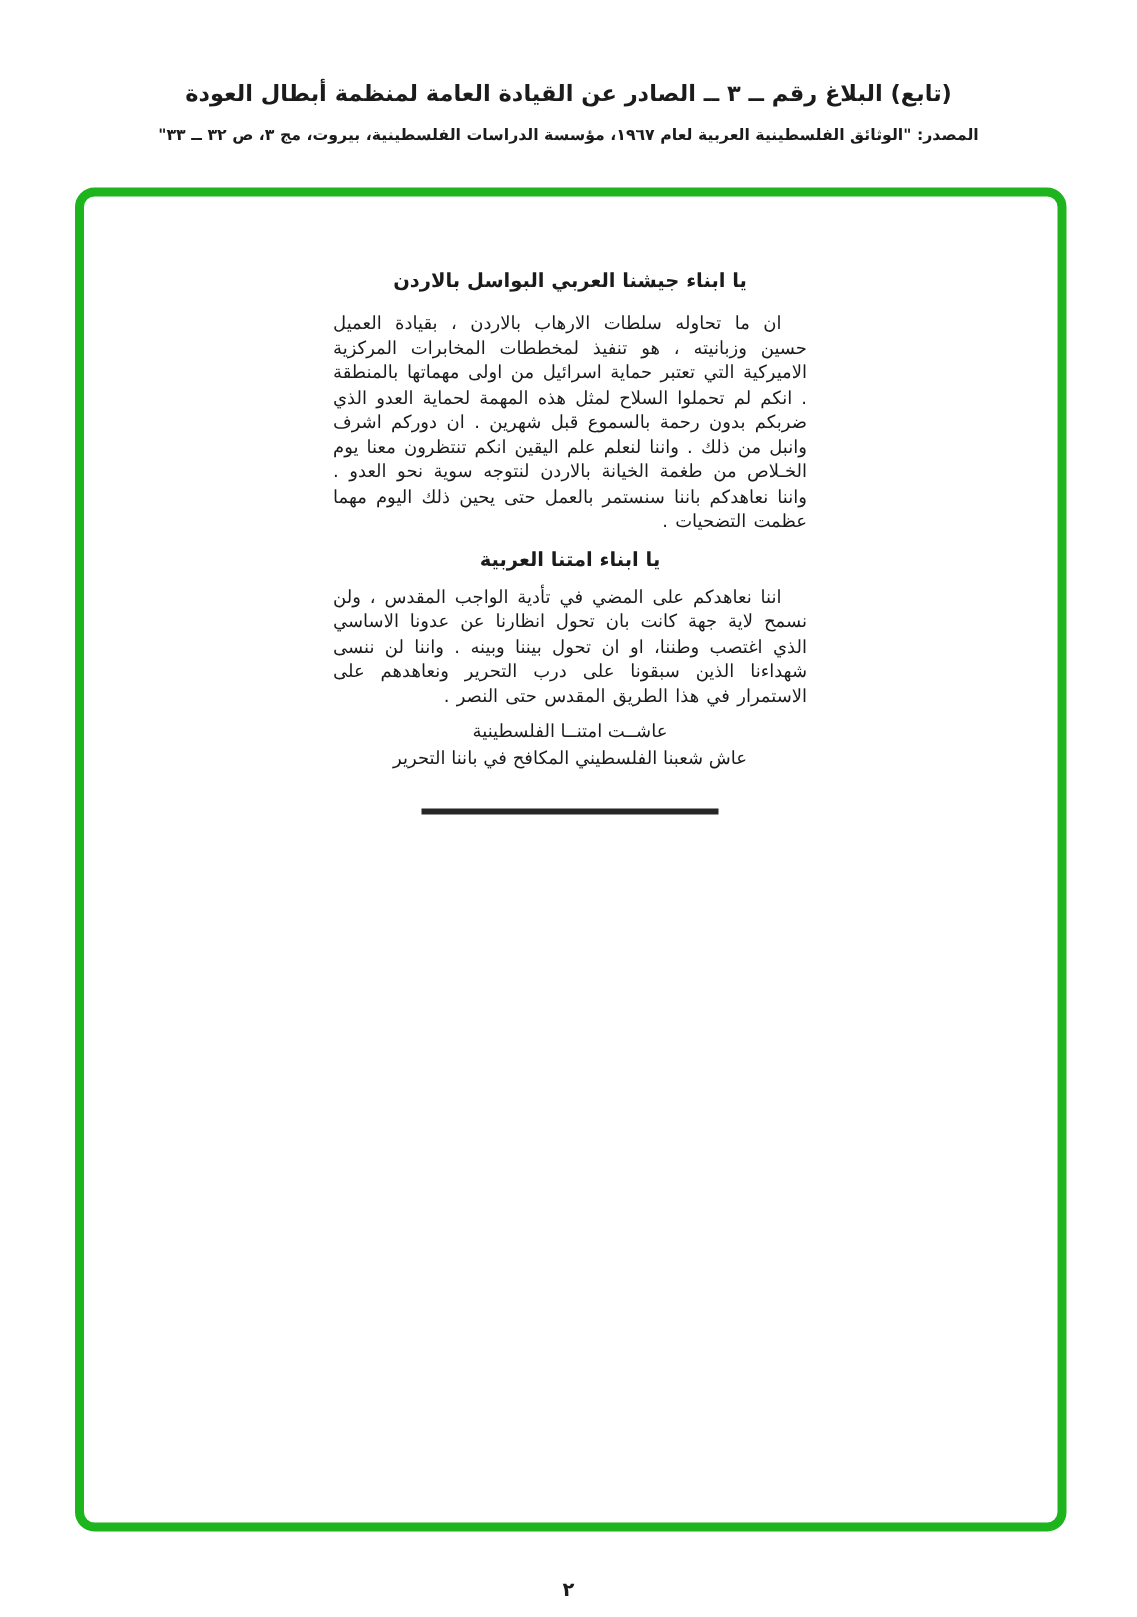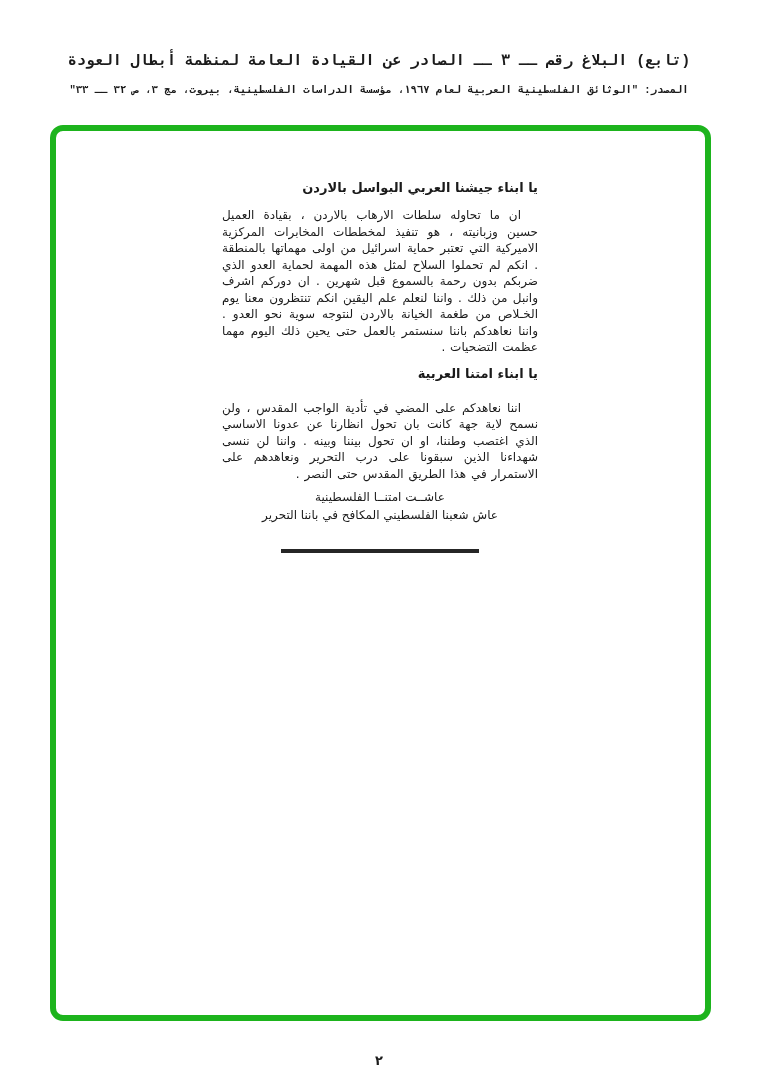--- a/index.html
+++ b/index.html
@@ -17,21 +17,20 @@
   }
 
   
   .page-header {
     position: absolute;
     top: 52px;
     left: 0;
     width: 758px;
     text-align: center;
     direction: rtl;
-    font-family: Liberation Mono, monospace;
   }
   .page-header .title {
     font-size: 15px;
     font-weight: bold;
     letter-spacing: 0;
     line-height: 20px;
   }
   .page-header .source {
     margin-top: 11px;
     font-size: 10.5px;
@@ -59,29 +58,30 @@
     left: 222px;
     width: 316px;
     direction: rtl;
     text-align: justify;
     font-size: 12px;
     line-height: 16.5px;
   }
   .section-heading {
     font-size: 13px;
     font-weight: bold;
+    text-align: center;
     margin: 0;
     line-height: 17px;
   }
   .section-heading.first {
     margin-bottom: 11px;
   }
   .section-heading.second {
     margin-top: 9px;
-    margin-bottom: 18px;
+    margin-bottom: 8px;
   }
   .doc-paragraph {
     margin: 0;
     text-indent: 17px;
     word-spacing: 1px;
   }
   .closing {
     margin-top: 7px;
     text-align: center;
     line-height: 17.5px;

